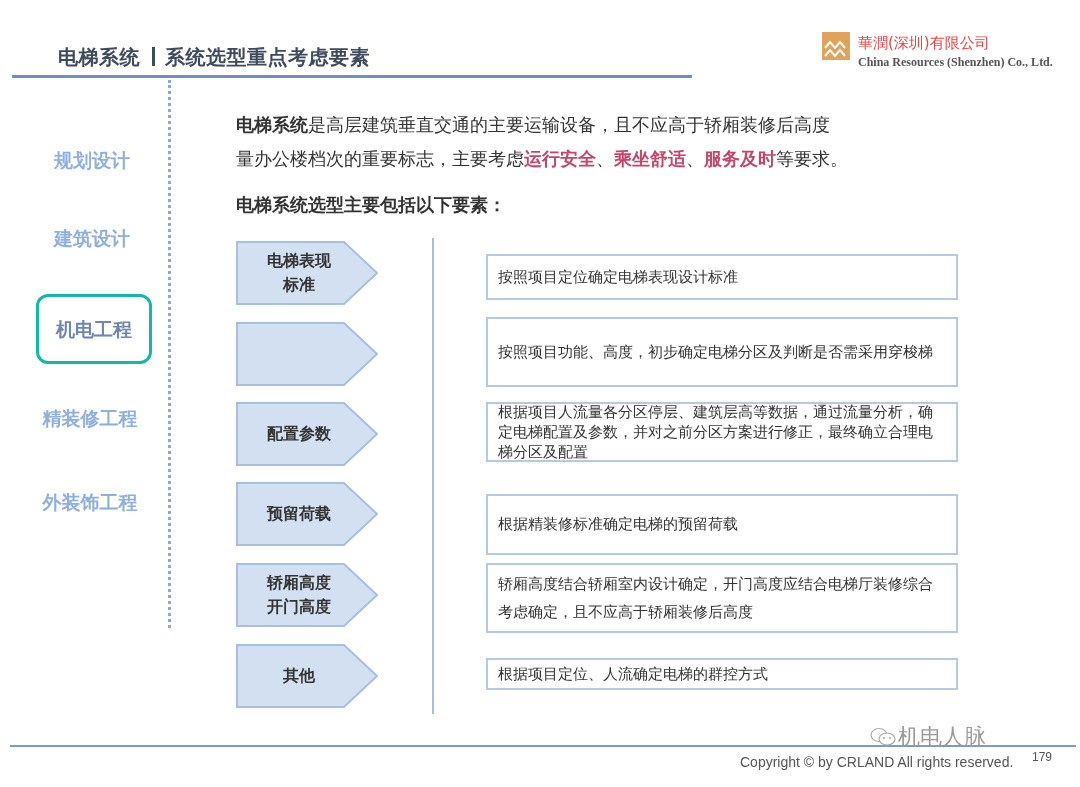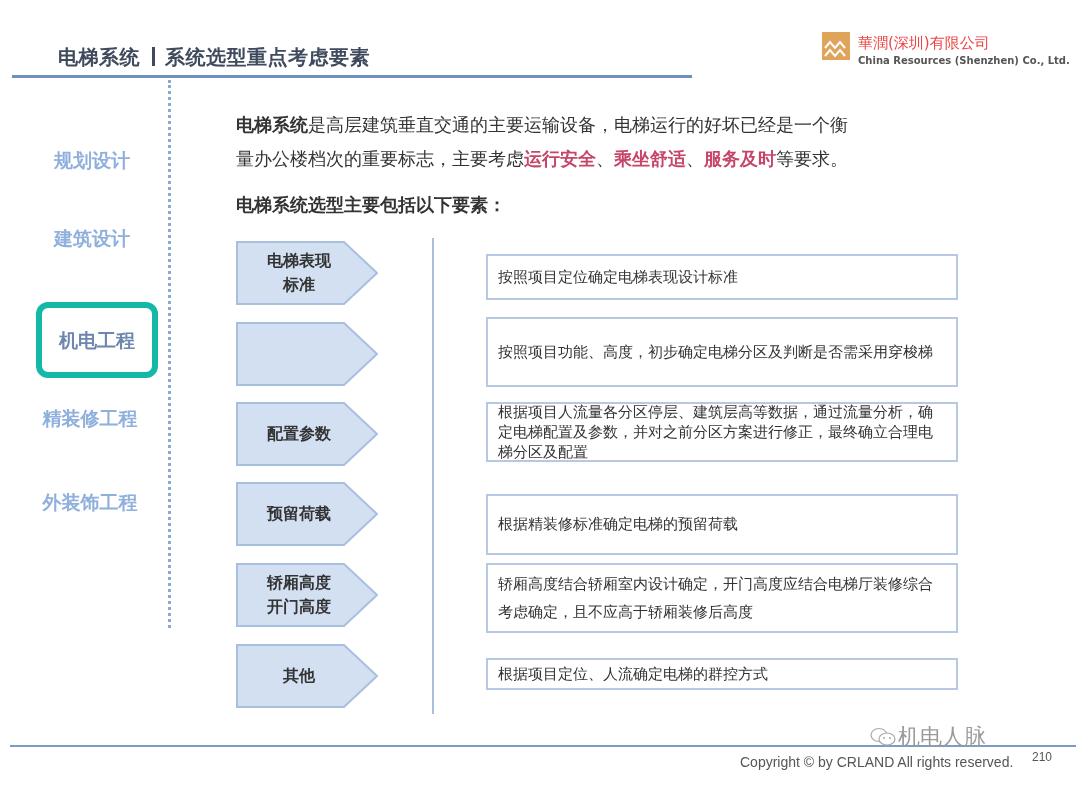--- a/index.html
+++ b/index.html
@@ -8,27 +8,27 @@
   .abs { position:absolute; }
 
   
   .title { left:58px; top:44px; font-size:20px; font-weight:bold; color:#3f4a5c; letter-spacing:0.5px; white-space:nowrap; }
   .title .sep { display:inline-block; width:3px; height:19px; background:#3f4a5c; margin:0 10px 0 12px; vertical-align:-2px; }
   .header-rule { left:12px; top:75px; width:680px; height:3px; background:#6f8fbf; }
   .logo { left:822px; top:28px; width:220px; height:48px; }
   .logo-mark { left:0; top:4px; width:28px; height:28px; background:#e0a35a; }
   .logo-mark svg { position:absolute; left:0; top:0; }
   .logo-cn { left:36px; top:6px; font-size:15px; color:#ef4444; white-space:nowrap; }
-  .logo-en { left:36px; top:27px; font-size:10px; font-weight:bold; color:#555; white-space:nowrap; }
+  .logo-en { left:36px; top:27px; font-size:12px; font-weight:bold; color:#555; white-space:nowrap;font-family:Liberation Serif, serif; }
 
   
   .vdots { left:168px; top:80px; width:0; height:548px; border-left:3px dotted #8fa8cf; }
   .nav-item { width:116px; text-align:center; font-size:19px; font-weight:bold; color:#8fb0dc; white-space:nowrap; }
-  .nav-active { left:36px; top:294px; width:110px; height:64px; border:6px solid #14b8a6; border-radius:12px;
-                color:#6f86ad; line-height:64px; text-align:center; font-size:19px; font-weight:bold;margin-top:8px; }
+  .nav-active { left:36px; top:294px; width:110px; height:64px; border:3px solid #14b8a6; border-radius:12px;
+                color:#6f86ad; line-height:64px; text-align:center; font-size:19px; font-weight:bold; }
 
   
   .intro { left:236px; top:108px; width:720px; font-size:18px; line-height:34px; color:#333; }
   .intro b { color:#333; }
   .intro .hl { color:#c6456a; font-weight:bold; }
   .sub { left:236px; top:193px; font-size:18px; font-weight:bold; color:#333; white-space:nowrap; }
 
   
   .chev { left:236px; width:142px; height:64px; }
   .chev svg { position:absolute; left:0; top:0; }
@@ -68,21 +68,21 @@
 </div>
 
 <div class="abs nav-item" style="left:34px;top:148px;">规划设计</div>
 <div class="abs nav-item" style="left:34px;top:226px;">建筑设计</div>
 <div class="abs nav-active">机电工程</div>
 <div class="abs nav-item" style="left:32px;top:406px;">精装修工程</div>
 <div class="abs nav-item" style="left:32px;top:490px;">外装饰工程</div>
 <div class="abs vdots"></div>
 
 <div class="abs intro">
-  <b>电梯系统</b><span>是高层建筑垂直交通的主要运输设备，电梯运行的好坏已经是一个衡</span><br>
+  <b>电梯系统</b><span>是高层建筑垂直交通的主要运输设备，且不应高于轿厢装修后高度</span><br>
   <span>量办公楼档次的重要标志，主要考虑</span><span class="hl">运行安全</span><span>、</span><span class="hl">乘坐舒适</span><span>、</span><span class="hl">服务及时</span><span>等要求。</span>
 </div>
 <div class="abs sub">电梯系统选型主要包括以下要素：</div>
 
 <div class="abs vline"></div>
 
 <div class="abs chev" style="top:241px;">
   <svg width="142" height="64">
       <polygon points="1,1 108,1 141,32 108,63 1,63" fill="#d3e0f2" stroke="#a9bfe0" stroke-width="2"></polygon>
     </svg>
@@ -151,13 +151,13 @@
 <div class="abs wm-icon">
   <svg width="26" height="20" viewBox="0 0 26 20">
     <ellipse cx="9" cy="8" rx="8" ry="6.5" fill="#fff" stroke="#aaa" stroke-width="1.2"></ellipse>
     <ellipse cx="17" cy="12" rx="8" ry="6" fill="#fff" stroke="#aaa" stroke-width="1.2"></ellipse>
     <circle cx="14" cy="11" r="1" fill="#aaa"></circle>
       <circle cx="20" cy="11" r="1" fill="#aaa"></circle>
   </svg>
 </div>
 <div class="abs watermark">机电人脉</div>
 <div class="abs copyright">Copyright © by CRLAND All rights reserved.</div>
-<div class="abs pagenum">210</div>
+<div class="abs pagenum">179</div>
 
 </body></html>

